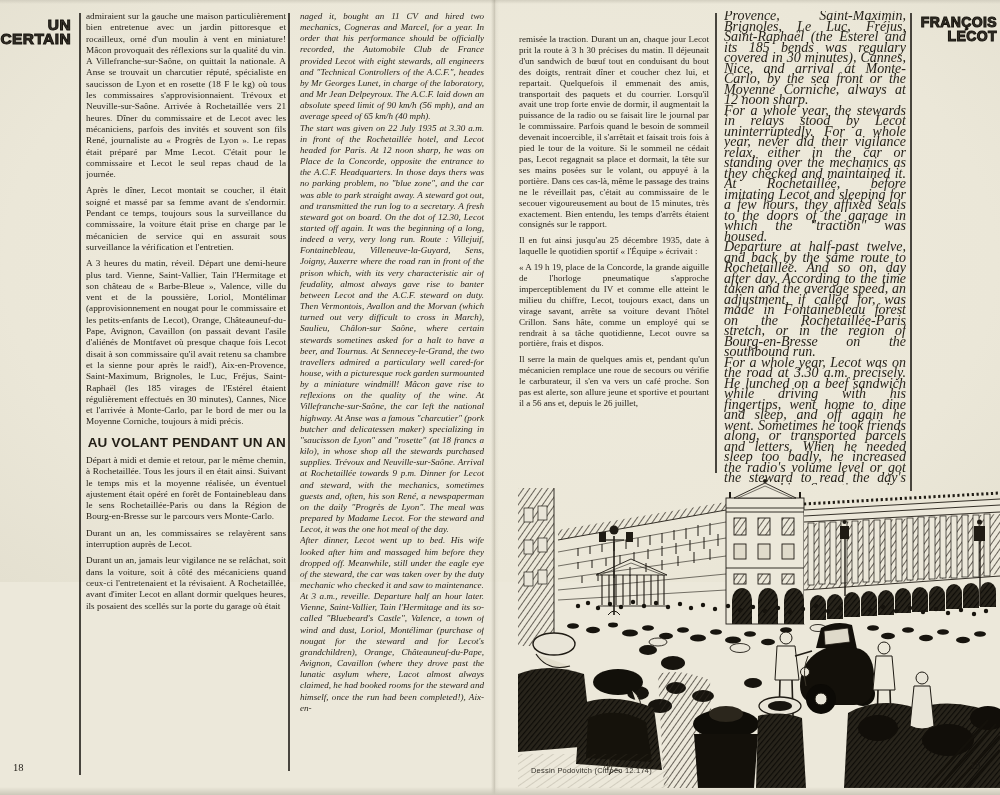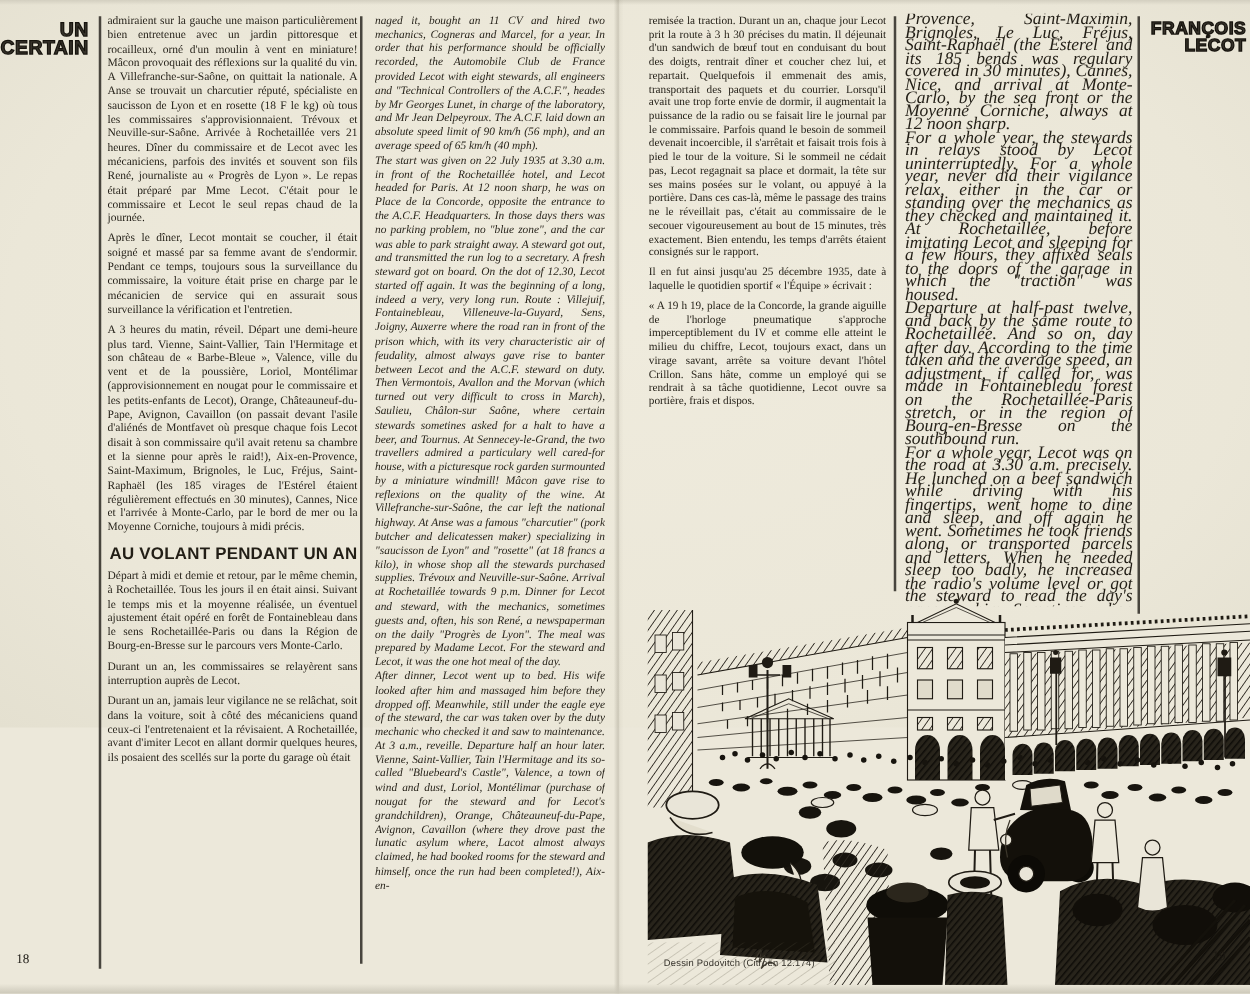--- a/index.html
+++ b/index.html
@@ -24,21 +24,21 @@
       font-weight:800;font-size:15.5px;line-height:13.5px;letter-spacing:.4px;
       color:#37332b;-webkit-text-stroke:1px #16130d;text-transform:uppercase;}
   .display-title.left{left:0;top:18px;width:71px;text-align:right;}
   .display-title.right{left:917px;top:16px;width:80px;text-align:right;font-size:14px;}
 
   .col{position:absolute;top:11px;text-align:justify;overflow:hidden;}
   .col p{margin:0;}
   .col.french p{margin:0 0 5px;}
   .col1{left:86px;width:200px;height:772px;font-size:9.2px;line-height:11.3px;}
   .col2{left:300px;width:184px;height:772px;font-size:9.1px;line-height:11.15px;font-style:italic;}
-  .col3{left:519px;width:190px;height:478px;font-size:9px;line-height:10.9px;}
+  .col3{left:519px;width:190px;height:478px;font-size:9px;line-height:10.9px;margin-top:23px;}
   .col3 p{margin:0 0 4px;}
   .col4{left:724px;width:182px;height:474px;font-size:14px;line-height:10.5px;font-style:italic;}
   .sec-head{font-family:"Liberation Sans",sans-serif;font-weight:700;font-size:13.5px;
       letter-spacing:.2px;margin:9px 0 7px;text-align:right;white-space:nowrap;}
 
   .pagenum{position:absolute;font-size:10.5px;color:#1c1913;}
   .pagenum.left{left:13px;top:762px;}
   .pagenum.right{left:970px;top:760px;}
 
   figure.illustration{position:absolute;left:518px;top:478px;width:482px;height:310px;margin:0;}
@@ -76,20 +76,21 @@
     <p>naged it, bought an 11 CV and hired two mechanics, Cogneras and Marcel, for a year. In order that his performance should be officially recorded, the Automobile Club de France provided Lecot with eight stewards, all engineers and "Technical Controllers of the A.C.F.", heades by Mr Georges Lunet, in charge of the laboratory, and Mr Jean Delpeyroux. The A.C.F. laid down an absolute speed limit of 90 km/h (56 mph), and an average speed of 65 km/h (40 mph).</p>
     <p>The start was given on 22 July 1935 at 3.30 a.m. in front of the Rochetaillée hotel, and Lecot headed for Paris. At 12 noon sharp, he was on Place de la Concorde, opposite the entrance to the A.C.F. Headquarters. In those days thers was no parking problem, no "blue zone", and the car was able to park straight away. A steward got out, and transmitted the run log to a secretary. A fresh steward got on board. On the dot of 12.30, Lecot started off again. It was the beginning of a long, indeed a very, very long run. Route : Villejuif, Fontainebleau, Villeneuve-la-Guyard, Sens, Joigny, Auxerre where the road ran in front of the prison which, with its very characteristic air of feudality, almost always gave rise to banter between Lecot and the A.C.F. steward on duty. Then Vermontois, Avallon and the Morvan (which turned out very difficult to cross in March), Saulieu, Châlon-sur Saône, where certain stewards sometines asked for a halt to have a beer, and Tournus. At Sennecey-le-Grand, the two travellers admired a particulary well cared-for house, with a picturesque rock garden surmounted by a miniature windmill! Mâcon gave rise to reflexions on the quality of the wine. At Villefranche-sur-Saône, the car left the national highway. At Anse was a famous "charcutier" (pork butcher and delicatessen maker) specializing in "saucisson de Lyon" and "rosette" (at 18 francs a kilo), in whose shop all the stewards purchased supplies. Trévoux and Neuville-sur-Saône. Arrival at Rochetaillée towards 9 p.m. Dinner for Lecot and steward, with the mechanics, sometimes guests and, often, his son René, a newspaperman on the daily "Progrès de Lyon". The meal was prepared by Madame Lecot. For the steward and Lecot, it was the one hot meal of the day.</p>
     <p>After dinner, Lecot went up to bed. His wife looked after him and massaged him before they dropped off. Meanwhile, still under the eagle eye of the steward, the car was taken over by the duty mechanic who checked it and saw to maintenance.</p>
     <p>At 3 a.m., reveille. Departure half an hour later. Vienne, Saint-Vallier, Tain l'Hermitage and its so-called "Bluebeard's Castle", Valence, a town of wind and dust, Loriol, Montélimar (purchase of nougat for the steward and for Lecot's grandchildren), Orange, Châteauneuf-du-Pape, Avignon, Cavaillon (where they drove past the lunatic asylum where, Lacot almost always claimed, he had booked rooms for the steward and himself, once the run had been completed!), Aix-en-</p>
   </section>
 
   <section class="col col3 french">
     <p>remisée la traction. Durant un an, chaque jour Lecot prit la route à 3 h 30 précises du matin. Il déjeunait d'un sandwich de bœuf tout en conduisant du bout des doigts, rentrait dîner et coucher chez lui, et repartait. Quelquefois il emmenait des amis, transportait des paquets et du courrier. Lorsqu'il avait une trop forte envie de dormir, il augmentait la puissance de la radio ou se faisait lire le journal par le commissaire. Parfois quand le besoin de sommeil devenait incoercible, il s'arrêtait et faisait trois fois à pied le tour de la voiture. Si le sommeil ne cédait pas, Lecot regagnait sa place et dormait, la tête sur ses mains posées sur le volant, ou appuyé à la portière. Dans ces cas-là, même le passage des trains ne le réveillait pas, c'était au commissaire de le secouer vigoureusement au bout de 15 minutes, très exactement. Bien entendu, les temps d'arrêts étaient consignés sur le rapport.</p>
     <p>Il en fut ainsi jusqu'au 25 décembre 1935, date à laquelle le quotidien sportif « l'Équipe » écrivait :</p>
     <p>« A 19 h 19, place de la Concorde, la grande aiguille de l'horloge pneumatique s'approche imperceptiblement du IV et comme elle atteint le milieu du chiffre, Lecot, toujours exact, dans un virage savant, arrête sa voiture devant l'hôtel Crillon. Sans hâte, comme un employé qui se rendrait à sa tâche quotidienne, Lecot ouvre sa portière, frais et dispos.</p>
+    <p>Il serre la main de quelques amis et, pendant qu'un mécanicien remplace une roue de secours ou vérifie le carburateur, il s'en va vers un café proche. Son pas est alerte, son allure jeune et sportive et pourtant il a 56 ans et, depuis le 26 juillet,</p>
   </section>
 
   <section class="col col4">
     <p>Provence, Saint-Maximin, Brignoles, Le Luc, Fréjus, Saint-Raphaël (the Esterel and its 185 bends was regulary covered in 30 minutes), Cannes, Nice, and arrival at Monte-Carlo, by the sea front or the Moyenne Corniche, always at 12 noon sharp.</p>
     <p>For a whole year, the stewards in relays stood by Lecot uninterruptedly. For a whole year, never did their vigilance relax, either in the car or standing over the mechanics as they checked and maintained it. At Rochetaillée, before imitating Lecot and sleeping for a few hours, they affixed seals to the doors of the garage in which the "traction" was housed.</p>
     <p>Departure at half-past twelve, and back by the same route to Rochetaillée. And so on, day after day. According to the time taken and the average speed, an adjustment, if called for, was made in Fontainebleau forest on the Rochetaillée-Paris stretch, or in the region of Bourg-en-Bresse on the southbound run.</p>
     <p>For a whole year, Lecot was on the road at 3.30 a.m. precisely. He lunched on a beef sandwich while driving with his fingertips, went home to dine and sleep, and off again he went. Sometimes he took friends along, or transported parcels and letters. When he needed sleep too badly, he increased the radio's volume level or got the steward to read the day's paper to him. Sometines, when the need for sleep became invincible, he stopped and walked three times round the car. If ven then sleep got the upper hand, Lecot got back into his seat, and slept, with his head leant against his hands on the wheel, or propped against the door. In such cases, not ven trains going by could wake him, and it was up to the steward, after precisely fifteen minutes, to give him a rousing shake. Stopping times were naturally written up in the log.</p>
   </section>
 
   <div class="display-title right">

